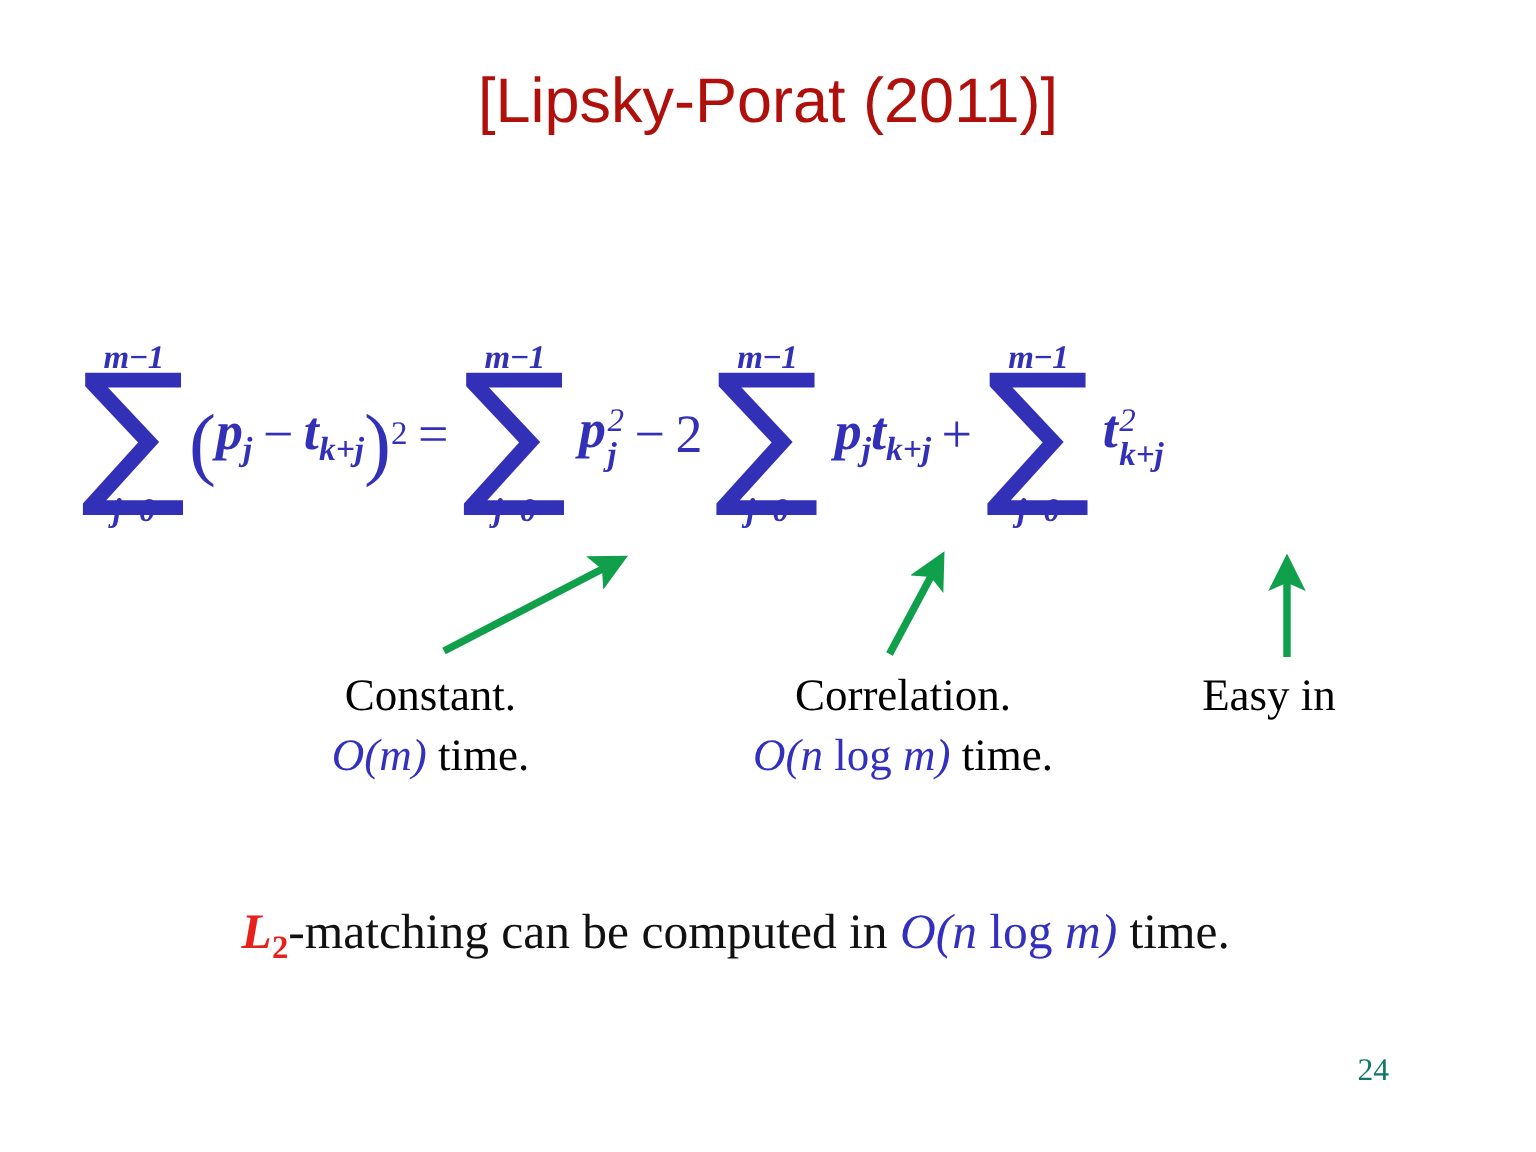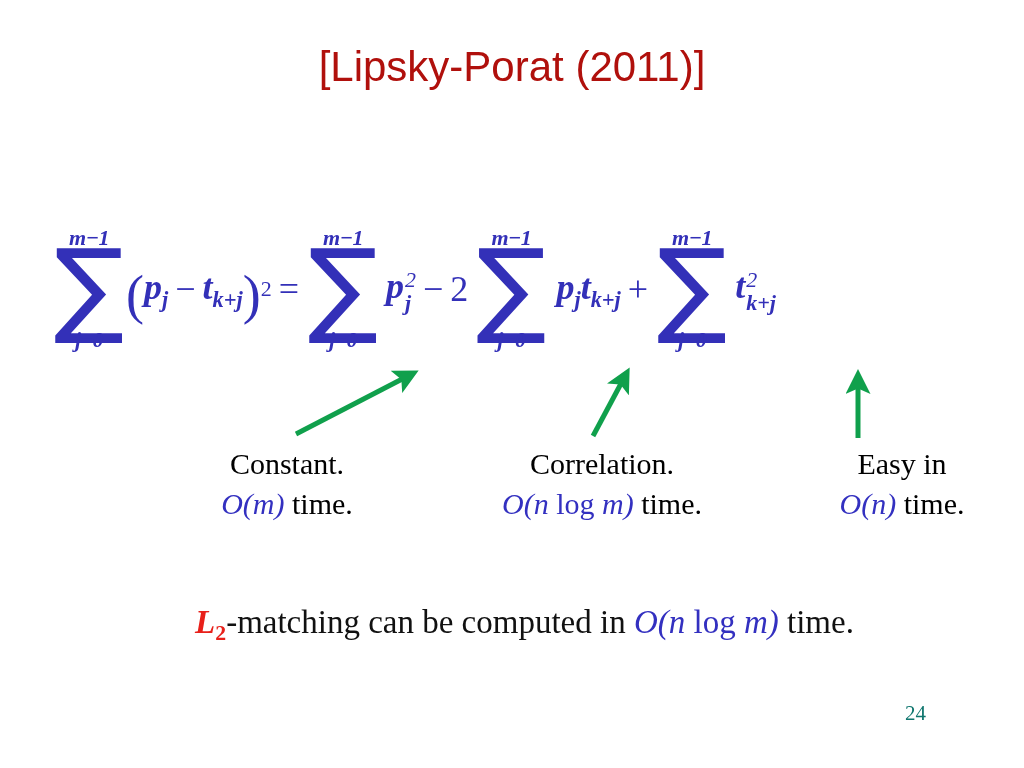--- a/index.html
+++ b/index.html
@@ -161,35 +161,34 @@
   }
   .ann .line2 { display: block; }
   .onot {
     color: #3330C0;
     font-style: italic;
   }
   .onot .ovar { font-style: italic; }
   .onot .olog { font-style: normal; }
   #ann-constant   { left: 178px;  width: 218px; }
   #ann-correlation{ left: 452px;  width: 300px; }
-  #ann-easy       { left: 792px;  width: 220px; }
+  #ann-easy       { left: 736px;  width: 220px; }
 
   
   #conclusion {
     position: absolute;
     top: 600px;
     left: 0;
     width: 981px;
     text-align: center;
     font-family: "Liberation Serif", "DejaVu Serif", serif;
     font-size: 33px;
     line-height: 44px;
     color: #111111;
     white-space: nowrap;
-    padding-left: 34px;
   }
   #conclusion .c-red {
     color: #E8201A;
     font-style: italic;
     font-weight: bold;
   }
   #conclusion .c-red .sub {
     font-style: normal;
     font-weight: bold;
     font-size: 0.66em;
@@ -286,19 +285,18 @@
     <span class="line2"><span class="onot"><span>O(</span><span class="ovar">n</span><span class="olog"> log </span><span class="ovar">m</span><span>)</span></span><span> time.</span></span>
   </div>
 
   <div class="ann" id="ann-constant">
     <span>Constant.</span>
     <span class="line2"><span class="onot"><span>O(</span><span class="ovar">m</span><span>)</span></span><span> time.</span></span>
   </div>
 
   <div class="ann" id="ann-easy">
     <span>Easy in</span>
-    <span class="line2"><span class="onot"><span>O(</span><span class="ovar">n</span><span>)</span></span><span> time.</span></span>
   </div>
 </div>
 
 <div id="conclusion"><span class="c-red"><span>L</span><span class="sub">2</span></span><span>-matching can be computed in </span><span class="onot"><span>O(</span><span class="ovar">n</span><span class="olog"> log </span><span class="ovar">m</span><span>)</span></span><span> time.</span></div>
 
 <div id="page-number">24</div>
 
 </body></html>

